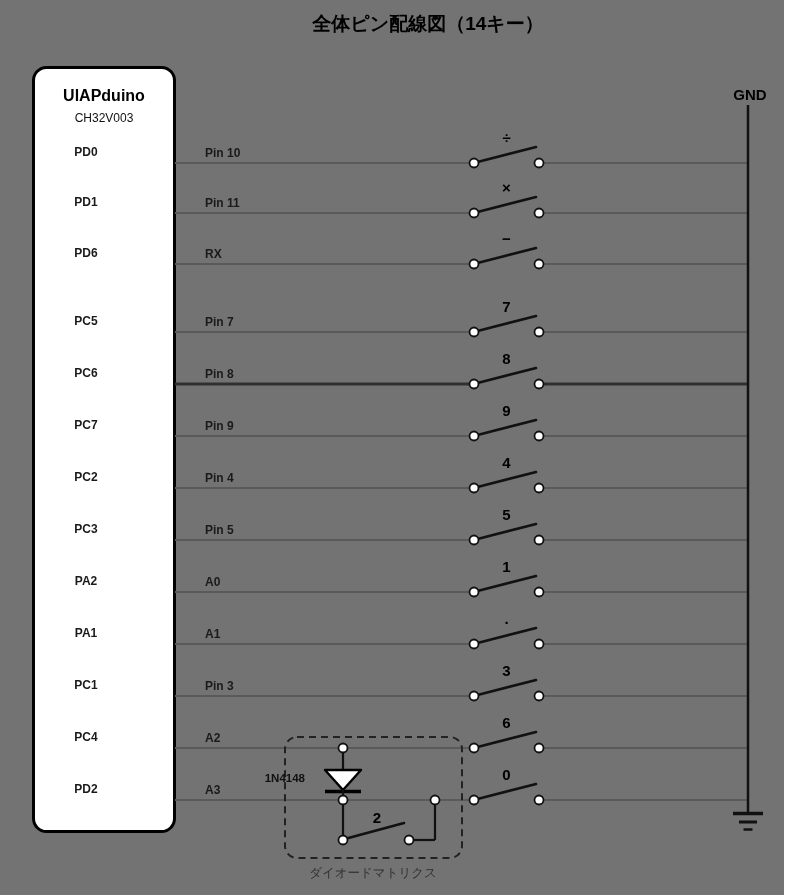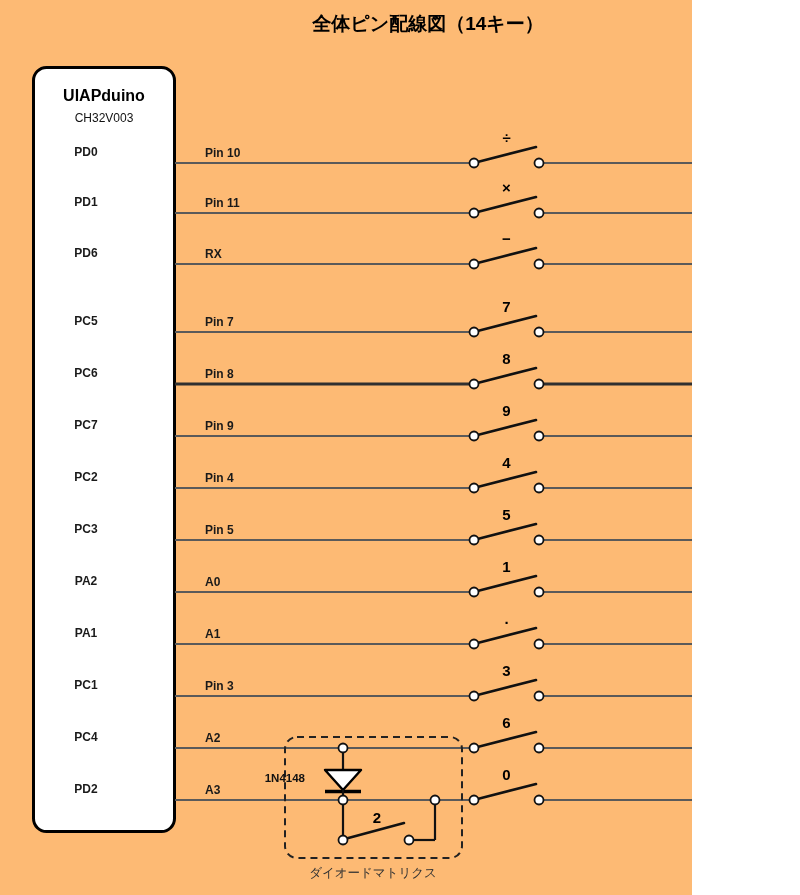--- a/index.html
+++ b/index.html
@@ -1,16 +1,16 @@
 <!DOCTYPE html>
 <html><head>
 <meta charset="utf-8">
 <style>
   html,body{margin:0;padding:0;background:#fff;}
-  #page{position:relative;width:692px;height:895px;background:#fdba74;overflow:hidden;
+  #page{position:relative;width:784px;height:895px;background:#737373;overflow:hidden;
         font-family:"Liberation Sans",sans-serif;}
   svg text{font-family:"Liberation Sans",sans-serif;}
   .title    {font-size:19px;font-weight:bold;text-anchor:middle;fill:#000;}
   .mcu-rect {fill:#fff;stroke:#000;stroke-width:3;}
   .mcu-name {font-size:16px;font-weight:bold;text-anchor:middle;fill:#000;}
   .mcu-chip {font-size:12px;text-anchor:middle;fill:#111;}
   .pin      {font-size:12px;font-weight:bold;text-anchor:middle;fill:#1a1a1a;}
   .net      {font-size:12px;font-weight:bold;fill:#1a1a1a;}
   .key      {font-size:15px;font-weight:bold;text-anchor:middle;fill:#000;}
   .wire     {stroke:#5a5a5a;stroke-width:2;fill:none;}

